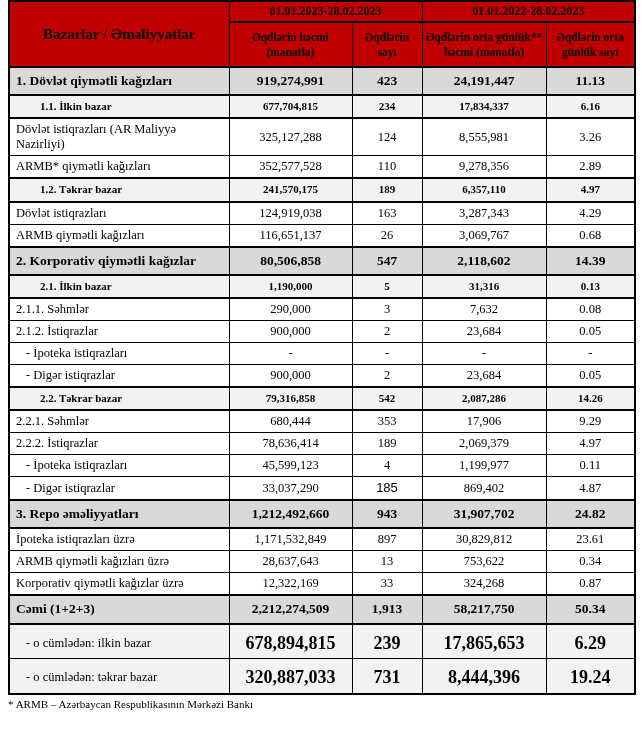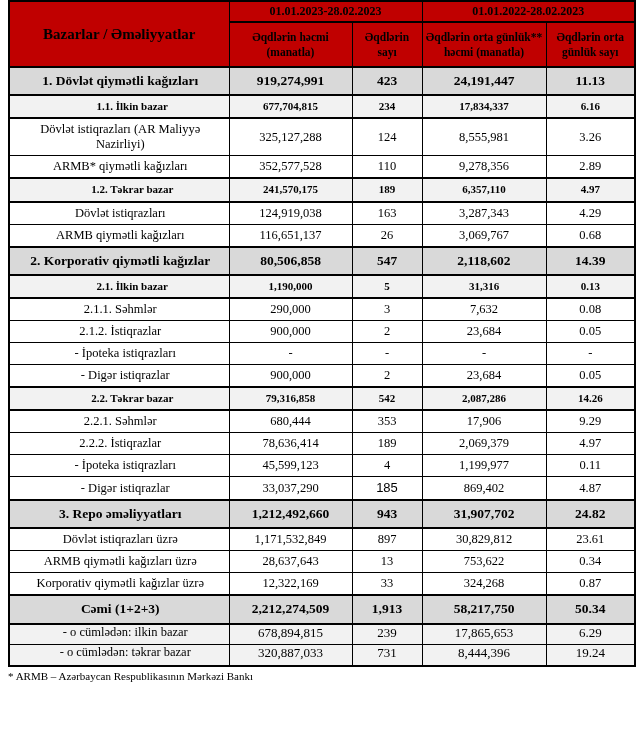--- a/index.html
+++ b/index.html
@@ -53,43 +53,43 @@
   th.markets { font-size: 15px; }
   th.subhead { font-size: 11.5px; height: 45px; }
   tbody td {
     border: 1px solid var(--border-color);
     font-size: 12.5px;
     padding: 3px 4px;
     line-height: 1.2;
     vertical-align: middle;
     background: #ffffff;
   }
-  td.label { text-align: center; padding-left: 6px; font-family: Liberation Serif, serif; }
+  td.label { text-align: left; padding-left: 6px; font-family: Liberation Serif, serif; }
   td.val { text-align: center; }
   tr.style-section td {
     background: var(--section-bg);
     font-weight: bold;
     font-size: 13.5px;
     padding-top: 5px; padding-bottom: 5px;
     border-top: 2px solid var(--border-color);
     border-bottom: 2px solid var(--border-color);
   }
   tr.style-subsection td {
     background: var(--subsection-bg);
     font-weight: bold;
     font-size: 11px;
     padding-top: 4px; padding-bottom: 4px;
     border-top: 2px solid var(--border-color);
     border-bottom: 2px solid var(--border-color);
   }
   tr.style-subtotal td {
     background: var(--subsection-bg);
-    padding-top: 0; padding-bottom: 4px;
-  }
-  tr.style-subtotal td.val { font-weight: normal; font-size: 13px; text-align: center; }
+    padding-top: 8px; padding-bottom: 4px;
+  }
+  tr.style-subtotal td.val { font-weight: bold; font-size: 18px; text-align: center; }
   td.ind-1 { padding-left: 16px; }
   td.ind-2 { padding-left: 30px; }
   td .sans {
     font-family: "Liberation Sans", sans-serif;
     font-size: 13px;
     margin-top: 13px;
   }
   .footnotes {
     margin-left: 8px;
     margin-top: 2px;
@@ -251,21 +251,21 @@
           <td class="val"><span>4.87</span></td>
         </tr>
         <tr class="style-section">
           <td class="label">3. Repo əməliyyatları</td>
           <td class="val"><span>1,212,492,660</span></td>
           <td class="val"><span>943</span></td>
           <td class="val"><span>31,907,702</span></td>
           <td class="val"><span>24.82</span></td>
         </tr>
         <tr class="style-normal">
-          <td class="label">Dövlət istiqrazları üzrə</td>
+          <td class="label">İpoteka istiqrazları üzrə</td>
           <td class="val"><span>1,171,532,849</span></td>
           <td class="val"><span>897</span></td>
           <td class="val"><span>30,829,812</span></td>
           <td class="val"><span>23.61</span></td>
         </tr>
         <tr class="style-normal">
           <td class="label">ARMB qiymətli kağızları üzrə</td>
           <td class="val"><span>28,637,643</span></td>
           <td class="val"><span>13</span></td>
           <td class="val"><span>753,622</span></td>

